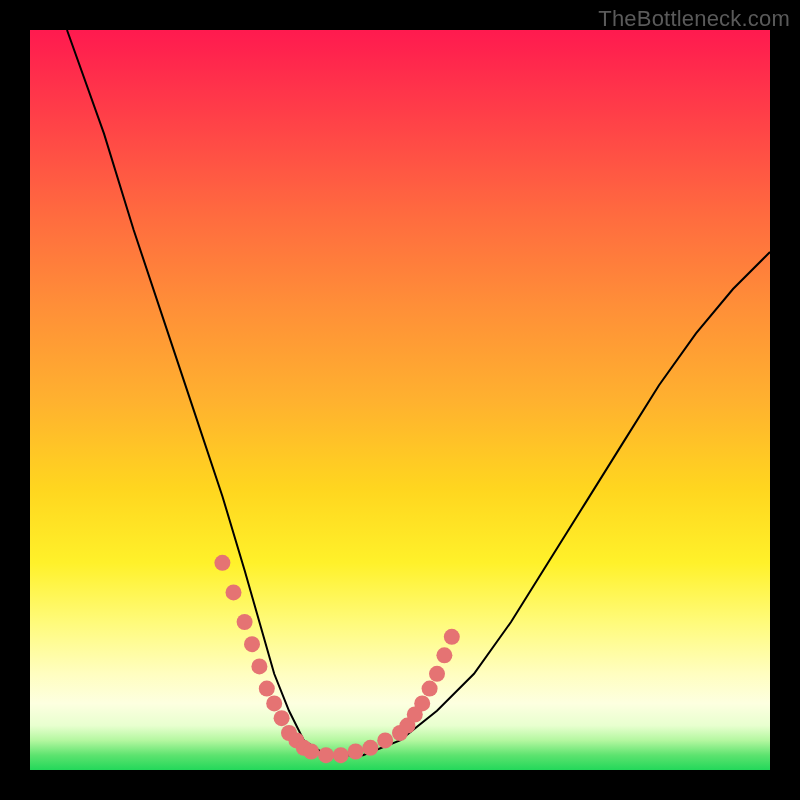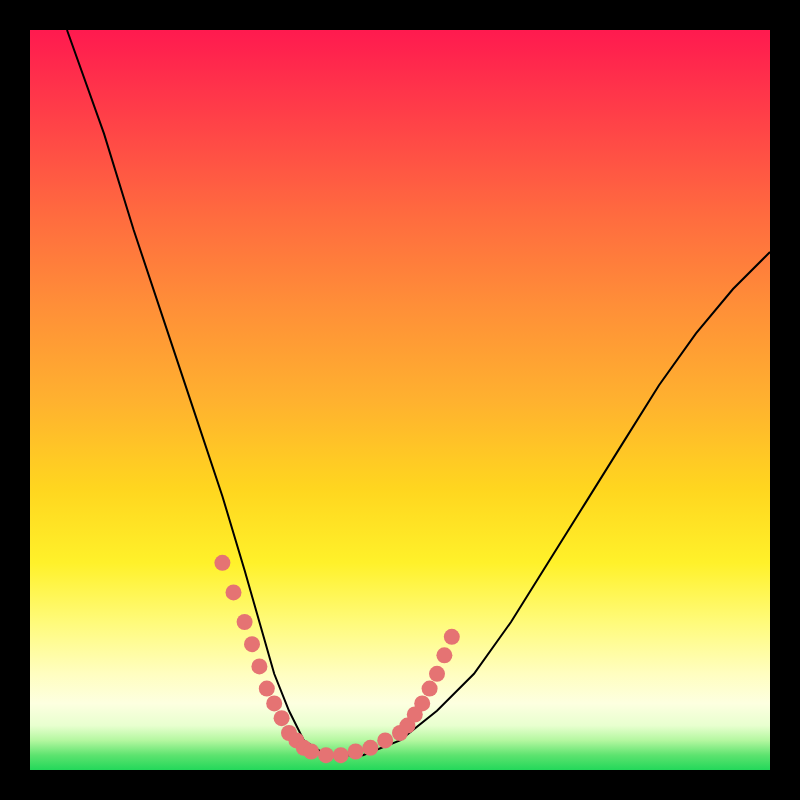--- a/index.html
+++ b/index.html
@@ -92,13 +92,14 @@
         <circle cx="377.4" cy="695.6" r="8" fill="#e57373"></circle>
         <circle cx="384.8" cy="684.5" r="8" fill="#e57373"></circle>
         <circle cx="392.2" cy="673.4" r="8" fill="#e57373"></circle>
         <circle cx="399.6" cy="658.6" r="8" fill="#e57373"></circle>
         <circle cx="407.0" cy="643.8" r="8" fill="#e57373"></circle>
         <circle cx="414.4" cy="625.3" r="8" fill="#e57373"></circle>
         <circle cx="421.8" cy="606.8" r="8" fill="#e57373"></circle>
       </g>
   </svg>
 
+  <div class="watermark">TheBottleneck.com</div>
 </div>
 
 </body></html>

